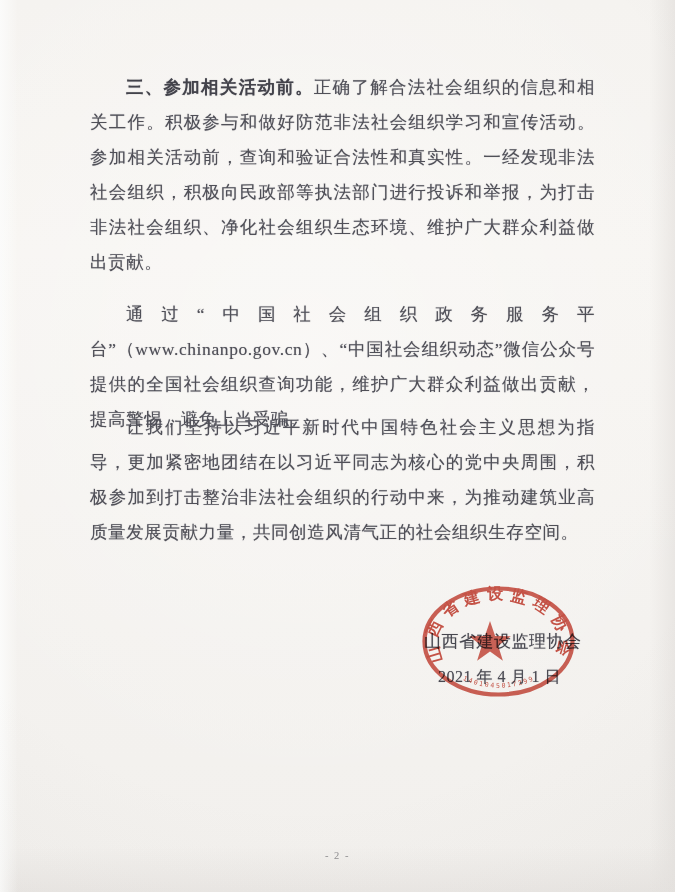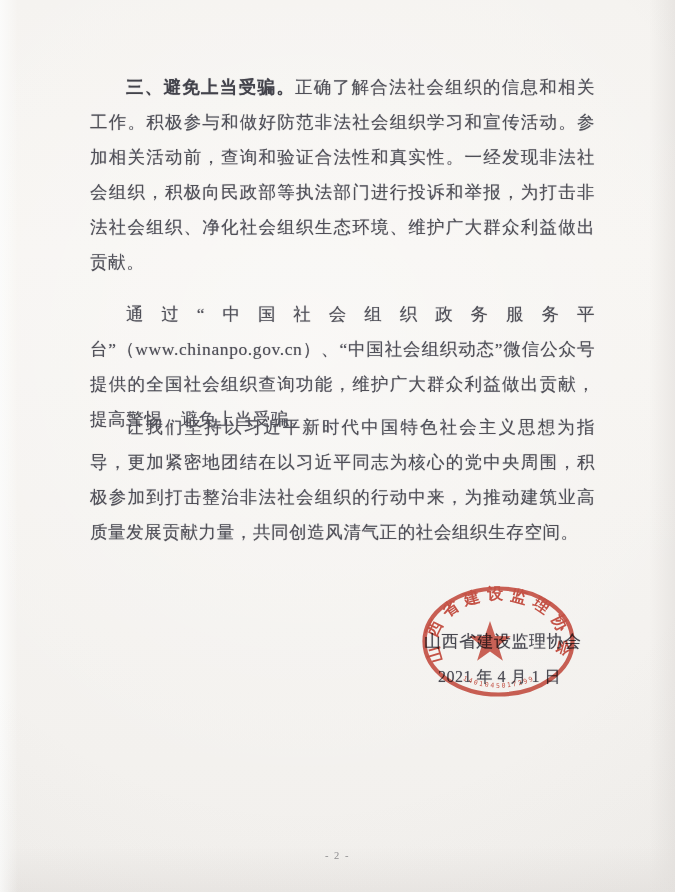--- a/index.html
+++ b/index.html
@@ -60,21 +60,21 @@
     fill:#c8473a; text-anchor:middle;
   }
 </style>
 </head>
 <body>
 
 <div class="page">
   <div class="texture"></div>
 
   <div class="text-layer">
-    <p class="para indent" style="top:70px"><b>三、避免上当受骗。</b><span>正确了解合法社会组织的信息和相关工作。积极参与和做好防范非法社会组织学习和宣传活动。参加相关活动前，查询和验证合法性和真实性。一经发现非法社会组织，积极向民政部等执法部门进行投诉和举报，为打击非法社会组织、净化社会组织生态环境、维护广大群众利益做出贡献。</span></p>
+    <p class="para indent" style="top:70px"><b>三、参加相关活动前。</b><span>正确了解合法社会组织的信息和相关工作。积极参与和做好防范非法社会组织学习和宣传活动。参加相关活动前，查询和验证合法性和真实性。一经发现非法社会组织，积极向民政部等执法部门进行投诉和举报，为打击非法社会组织、净化社会组织生态环境、维护广大群众利益做出贡献。</span></p>
 
 
     <p class="para indent" style="top:297px">通过“中国社会组织政务服务平台”（www.chinanpo.gov.cn）、“中国社会组织动态”微信公众号提供的全国社会组织查询功能，维护广大群众利益做出贡献，提高警惕，避免上当受骗。</p>
 
     <p class="para indent" style="top:410px">让我们坚持以习近平新时代中国特色社会主义思想为指导，更加紧密地团结在以习近平同志为核心的党中央周围，积极参加到打击整治非法社会组织的行动中来，为推动建筑业高质量发展贡献力量，共同创造风清气正的社会组织生存空间。</p>
 
     <div class="signature">山西省建设监理协会</div>
 
     <div class="date">2021 年 4 月 1 日</div>
   </div>

